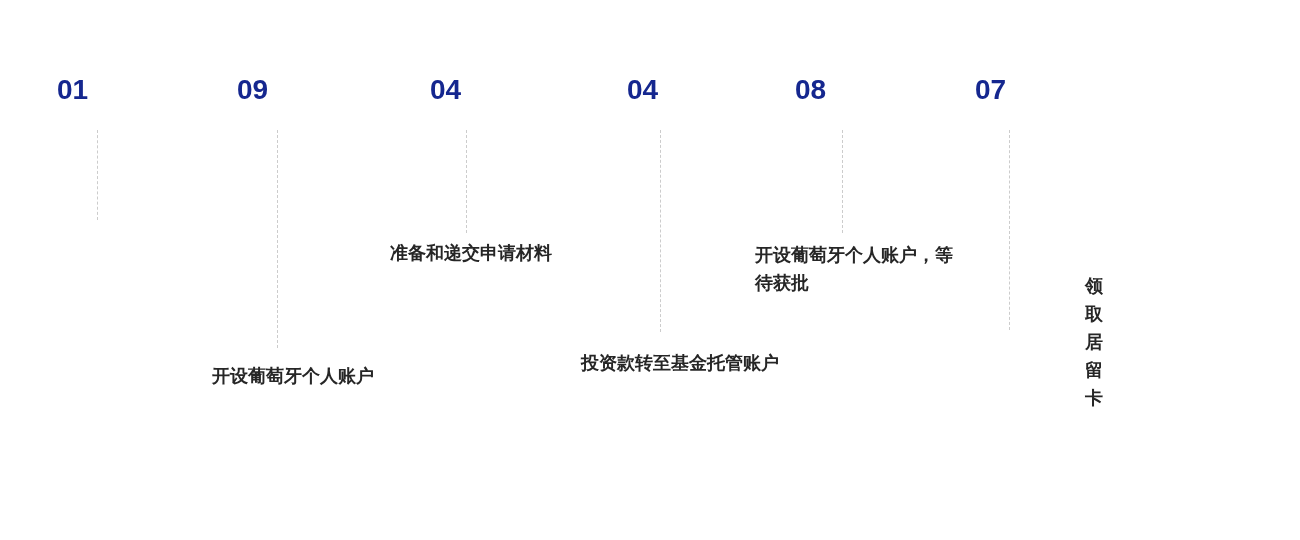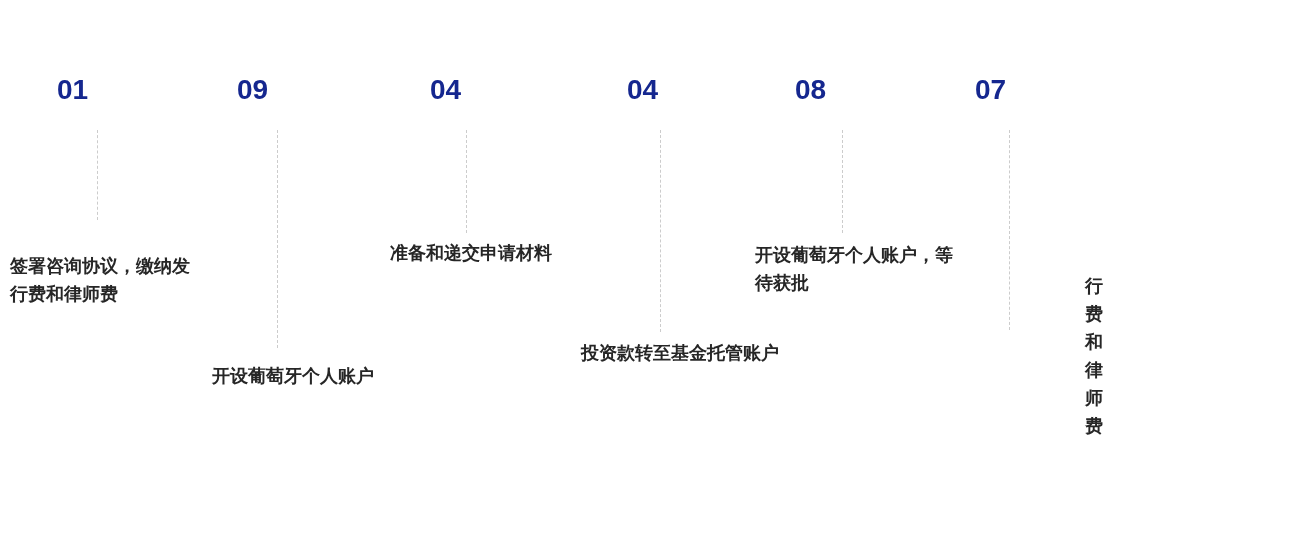--- a/index.html
+++ b/index.html
@@ -43,34 +43,32 @@
 
   .c1{left:98px}  .c2{left:277px} .c3{left:467px} .c4{left:660px}
   .c5{left:842px} .c6{left:1010px}.c7{left:1176px}
 
   .l1{left:97px;height:90px}   .l2{left:277px;height:218px}
   .l3{left:466px;height:103px} .l4{left:660px;height:202px}
   .l5{left:842px;height:103px} .l6{left:1009px;height:200px}
   .l7{left:1176px;height:103px}
 
   .t1{left:10px;top:252px}   .t2{left:212px;top:362px}
-  .t3{left:390px;top:239px}  .t4{left:581px;top:339px}
+  .t3{left:390px;top:239px}  .t4{left:581px;top:349px}
   .t5{left:755px;top:241px}  .t6{left:928px;top:330px}
   .t7{left:1085px;top:272px}
 </style>
 </head>
 <body>
 
 <div class="canvas">
 
   <span class="step-number n1">01</span>
   <span class="chev-wrap c1"><span class="chevron"></span></span>
   <span class="connector l1"></span>
-  <div class="step-label t1">签署咨询协议，缴纳发
-行费和律师费</div>
 
   <span class="step-number n2">09</span>
   <span class="chev-wrap c2"><span class="chevron"></span></span>
   <span class="connector l2"></span>
   <div class="step-label t2">开设葡萄牙个人账户</div>
 
   <span class="step-number n3">04</span>
   <span class="chev-wrap c3"><span class="chevron"></span></span>
   <span class="connector l3"></span>
   <div class="step-label t3">准备和递交申请材料</div>
@@ -86,15 +84,15 @@
   <div class="step-label t5">开设葡萄牙个人账户，等
 待获批</div>
 
   <span class="step-number n6">07</span>
   <span class="chev-wrap c6"><span class="chevron"></span></span>
   <span class="connector l6"></span>
 
   <span class="step-number n7">01</span>
   <span class="chev-wrap c7"><span class="chevron"></span></span>
   <span class="connector l7"></span>
-  <div class="step-label t7">行费和律师费</div>
+  <div class="step-label t7">领取居留卡</div>
 
 </div>
 
 </body></html>

